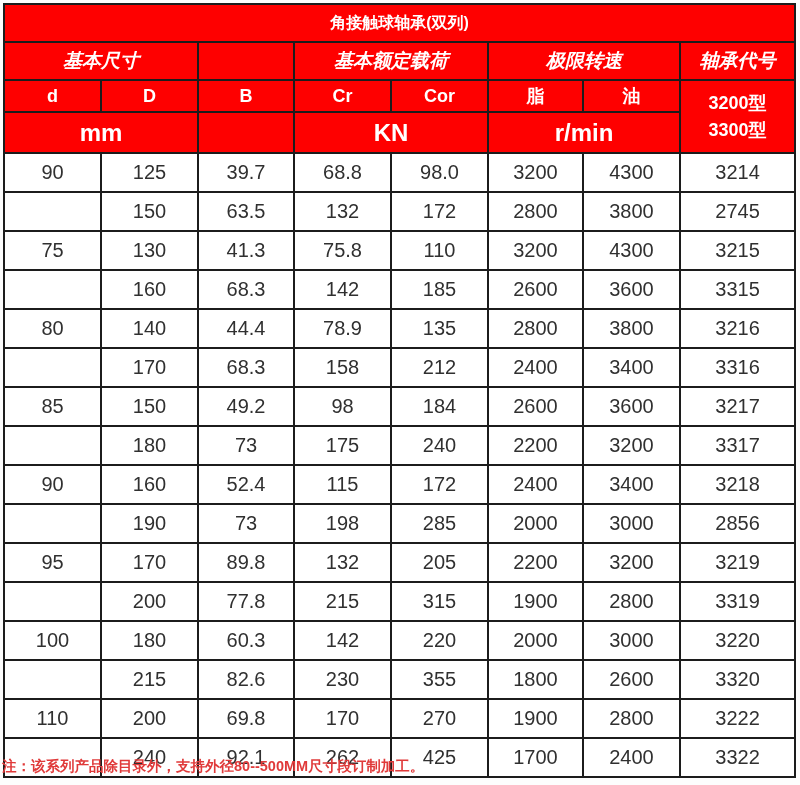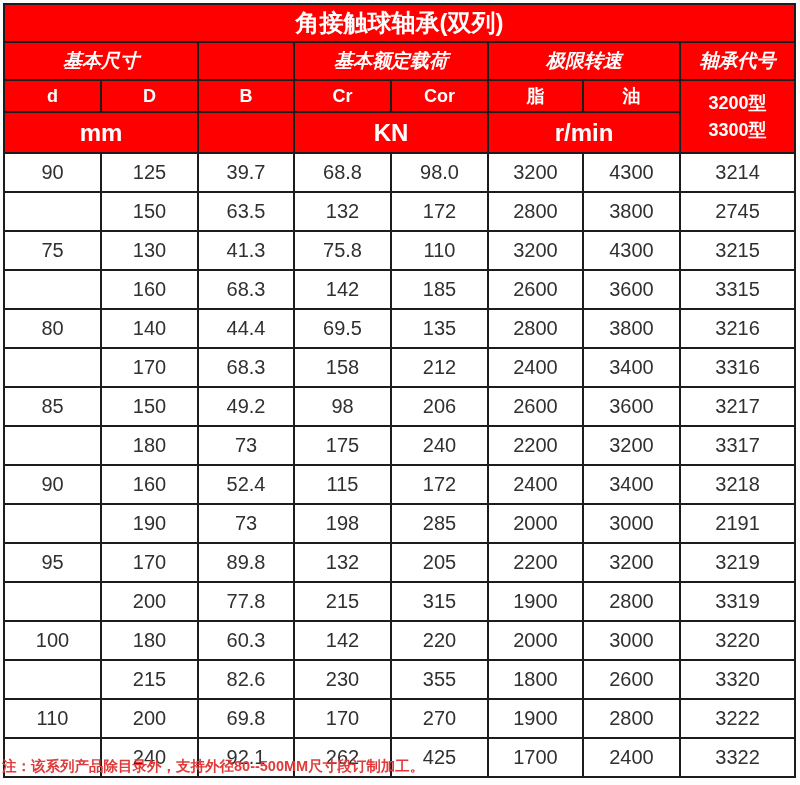--- a/index.html
+++ b/index.html
@@ -29,21 +29,21 @@
     vertical-align: middle;
     padding: 0;
     overflow: hidden;
   }
   
   td.hd {
     background: #fe0000;
     color: #ffffff;
     font-weight: bold;
   }
-  tr.title-row td   { height: 36px; font-size: 24px; }
+  tr.title-row td   { height: 36px; font-size: 16px; }
   tr.group-row td   { height: 36px; font-size: 19px; font-style: italic; }
   tr.sub-row td     { height: 30px; font-size: 18px; }
   tr.unit-row td    { height: 39px; font-size: 24px; }
   td.code-cell      { font-size: 18px; line-height: 1.45; }
   tr.data-row td {
     height: 37px;
     font-size: 20px;
     color: #303030;
     background: #ffffff;
   }
@@ -147,42 +147,42 @@
       <td>142</td>
       <td>185</td>
       <td>2600</td>
       <td>3600</td>
       <td>3315</td>
     </tr>
     <tr class="data-row">
       <td>80</td>
       <td>140</td>
       <td>44.4</td>
-      <td>69.5</td>
+      <td>78.9</td>
       <td>135</td>
       <td>2800</td>
       <td>3800</td>
       <td>3216</td>
     </tr>
     <tr class="data-row">
       <td></td>
       <td>170</td>
       <td>68.3</td>
       <td>158</td>
       <td>212</td>
       <td>2400</td>
       <td>3400</td>
       <td>3316</td>
     </tr>
     <tr class="data-row">
       <td>85</td>
       <td>150</td>
       <td>49.2</td>
       <td>98</td>
-      <td>206</td>
+      <td>184</td>
       <td>2600</td>
       <td>3600</td>
       <td>3217</td>
     </tr>
     <tr class="data-row">
       <td></td>
       <td>180</td>
       <td>73</td>
       <td>175</td>
       <td>240</td>
@@ -201,21 +201,21 @@
       <td>3218</td>
     </tr>
     <tr class="data-row">
       <td></td>
       <td>190</td>
       <td>73</td>
       <td>198</td>
       <td>285</td>
       <td>2000</td>
       <td>3000</td>
-      <td>2191</td>
+      <td>2856</td>
     </tr>
     <tr class="data-row">
       <td>95</td>
       <td>170</td>
       <td>89.8</td>
       <td>132</td>
       <td>205</td>
       <td>2200</td>
       <td>3200</td>
       <td>3219</td>

